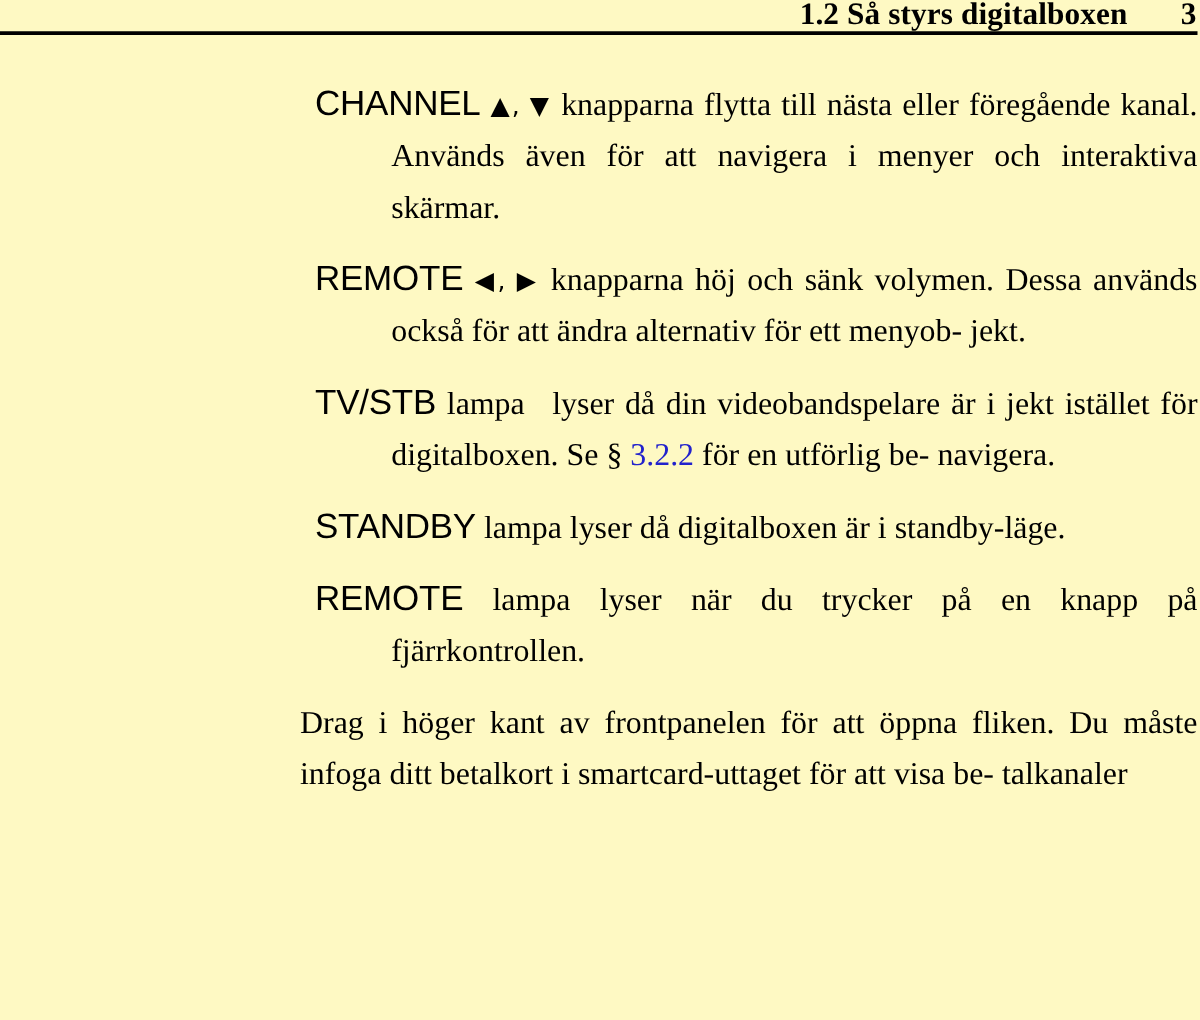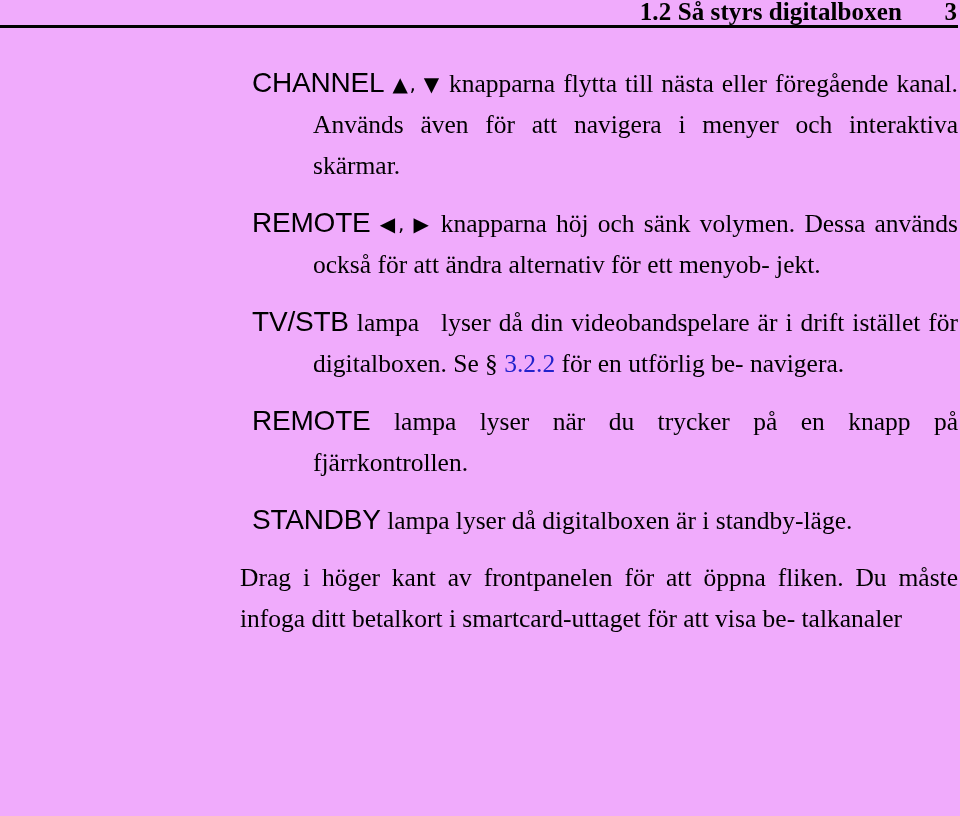--- a/index.html
+++ b/index.html
@@ -4,21 +4,21 @@
 <style>
   html, body {
     margin: 0;
     padding: 0;
     background: #ffffff;
   }
   #page {
     position: relative;
     width: 960px;
     height: 816px;
-    background: #f0abfc;
+    background: #fef9c3;
     overflow: hidden;
     font-family: "Liberation Serif", "DejaVu Serif", serif;
     color: #000000;
   }
 
   
   #header {
     position: absolute;
     left: 0;
     top: 0;
@@ -119,34 +119,34 @@
     </p>
 
     <p class="para hang">
       <span class="label">REMOTE</span><span> </span><span class="arrow">◀, ▶</span><span> knapparna höj och sänk volymen. Dessa</span>
       <span>används också för att ändra alternativ för ett menyob-</span>
       <span>jekt.</span>
     </p>
 
     <p class="para hang">
       <span class="label">TV/STB</span>
-      <span>lampa</span><span class="gap-wide"></span><span>lyser då din videobandspelare är i drift</span>
+      <span>lampa</span><span class="gap-wide"></span><span>lyser då din videobandspelare är i jekt</span>
       <span>istället för digitalboxen. Se §</span>
       <span class="link">3.2.2</span>
       <span>för en utförlig be-</span>
       <span>navigera.</span>
     </p>
 
     <p class="para hang">
-      <span class="label">REMOTE</span><span> lampa lyser när du trycker på en knapp på</span>
-      <span>fjärrkontrollen.</span>
+      <span class="label">STANDBY</span><span> lampa lyser då digitalboxen är i standby-läge.</span>
     </p>
 
     <p class="para hang">
-      <span class="label">STANDBY</span><span> lampa lyser då digitalboxen är i standby-läge.</span>
+      <span class="label">REMOTE</span><span> lampa lyser när du trycker på en knapp på</span>
+      <span>fjärrkontrollen.</span>
     </p>
 
 
     <p class="para flush">
       <span>Drag i höger kant av frontpanelen för att öppna fliken. Du</span>
       <span>måste infoga ditt betalkort i smartcard-uttaget för att visa be-</span>
       <span>talkanaler</span>
     </p>
 
   </div>

